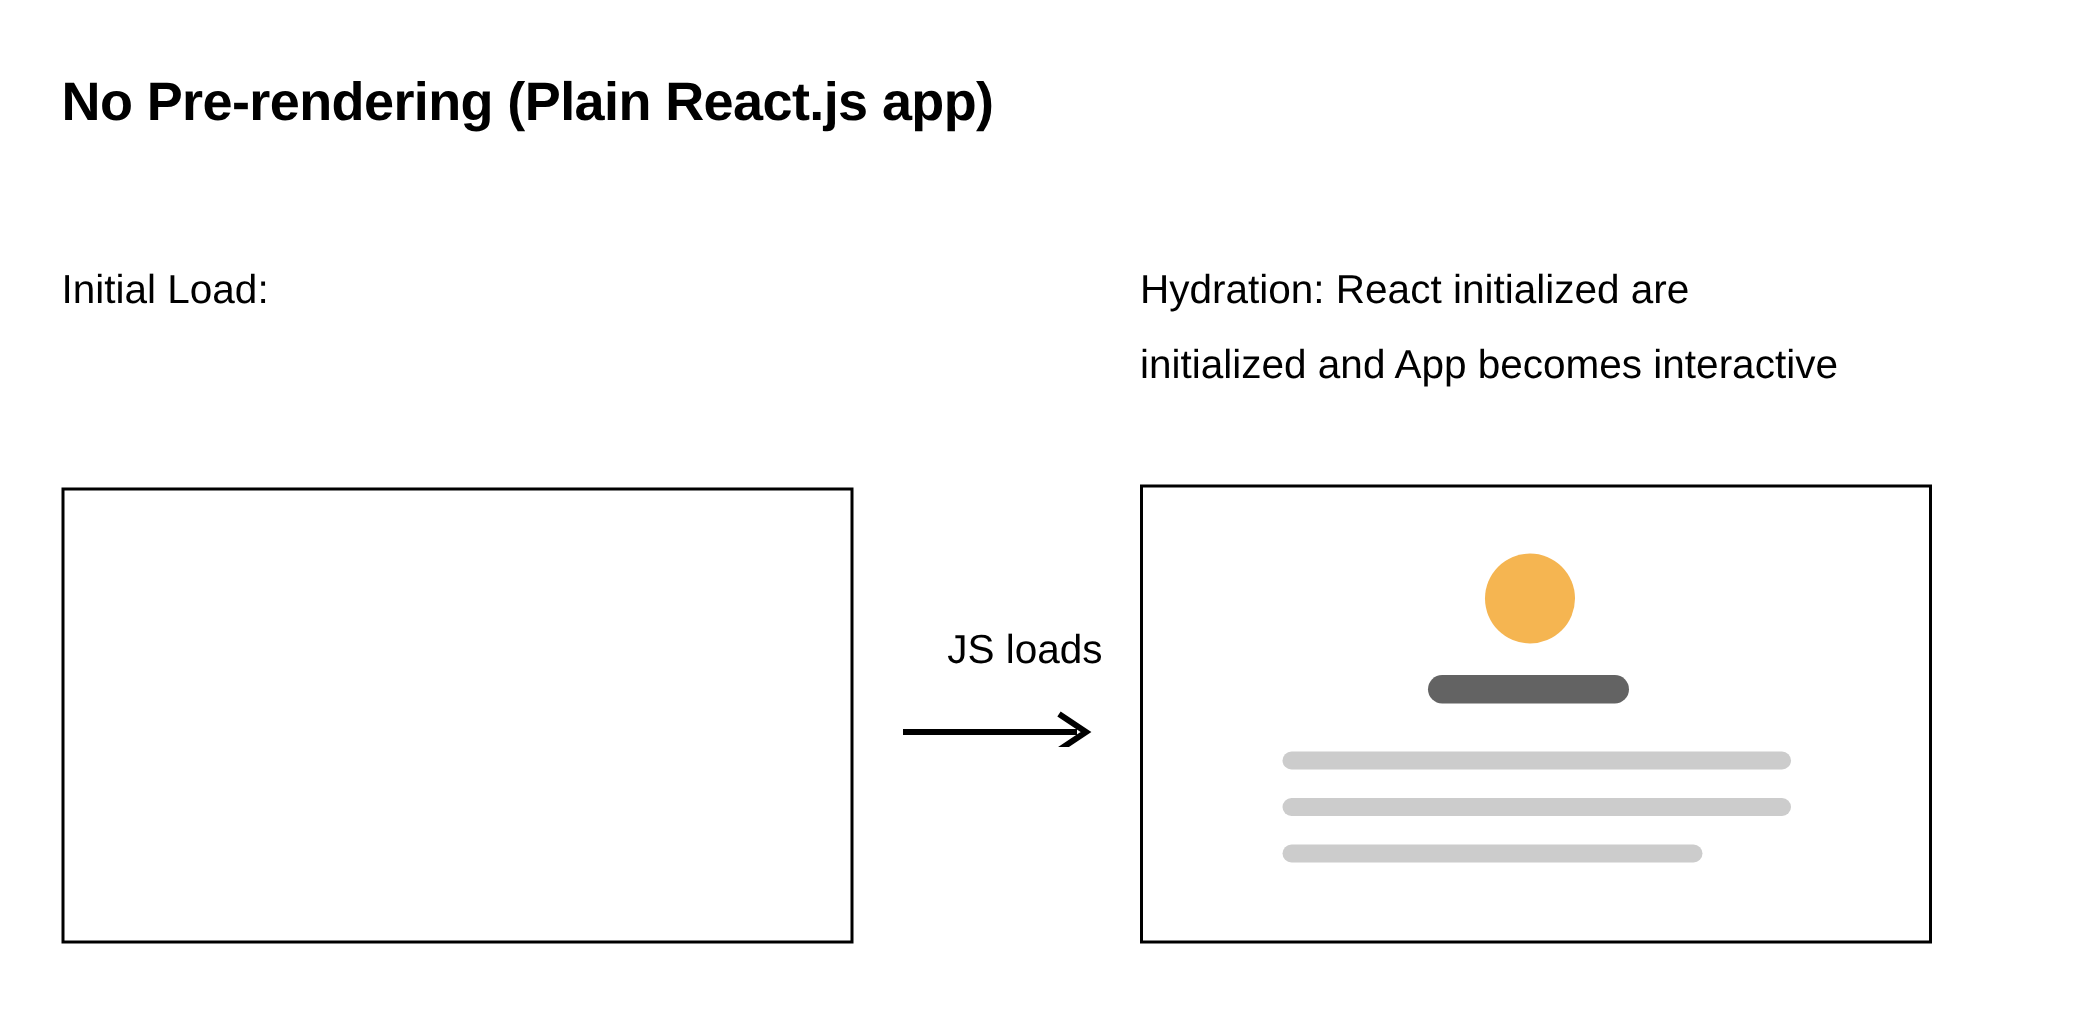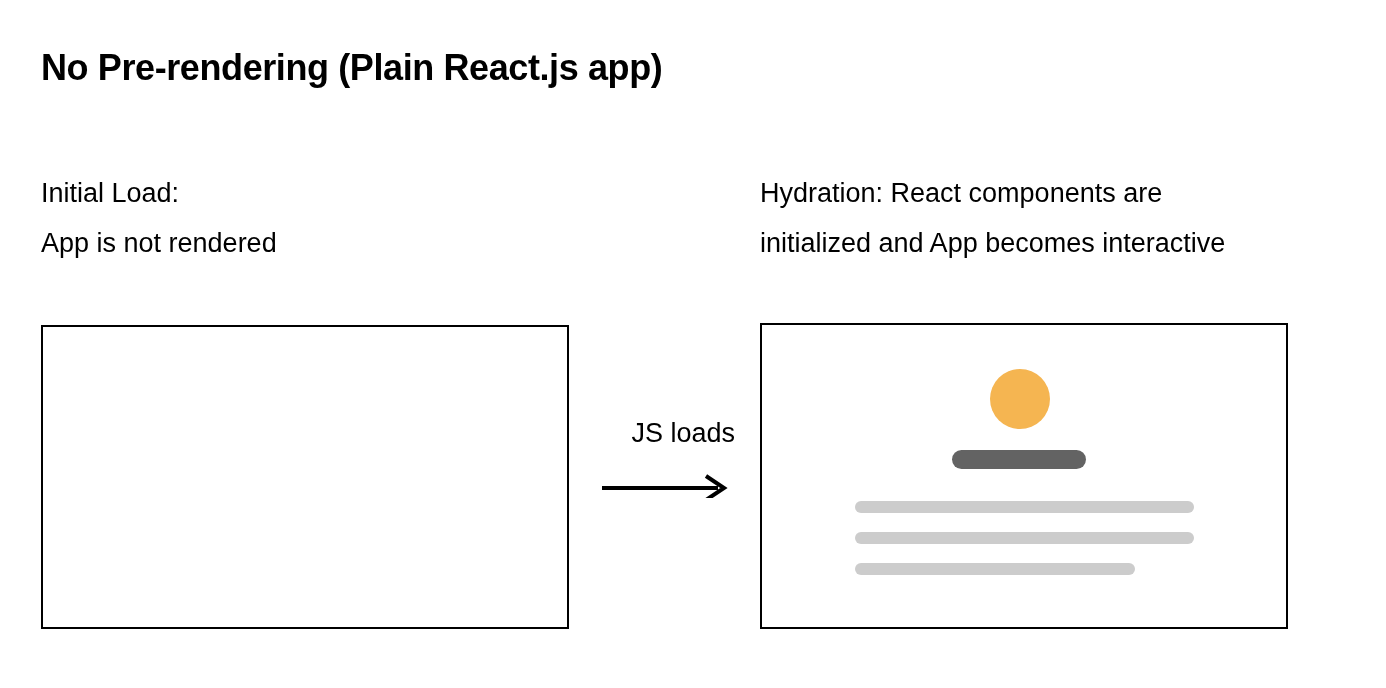--- a/index.html
+++ b/index.html
@@ -119,26 +119,25 @@
 </style>
 </head>
 <body style="background: rgb(255, 255, 255); color: rgb(0, 0, 0);">
 
 <div class="page-title">No Pre-rendering (Plain React.js app)</div>
 
 <div class="column left">
   <div class="caption-line">
     <span class="caption-lead">Initial Load:</span>
   </div>
-  <div class="caption-line">App is not rendered</div>
 </div>
 
 <div class="column right">
   <div class="caption-line">
-    <span class="caption-lead">Hydration:</span><span> React components are</span>
+    <span class="caption-lead">Hydration:</span><span> React initialized are</span>
   </div>
   <div class="caption-line">initialized and App becomes interactive</div>
 </div>
 
 <div class="frame left" style="border-color: rgb(0, 0, 0);"></div>
 
 <div class="transition">
   <div class="transition-label">JS loads</div>
   <div class="arrow-wrap">
     <svg width="130" height="26" viewBox="0 0 130 26" xmlns="http://www.w3.org/2000/svg">

